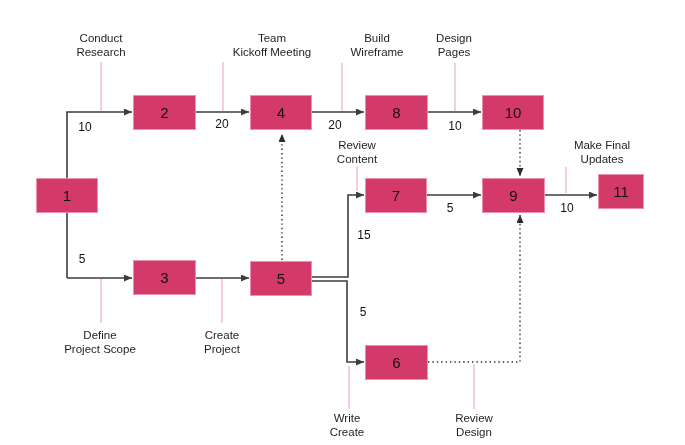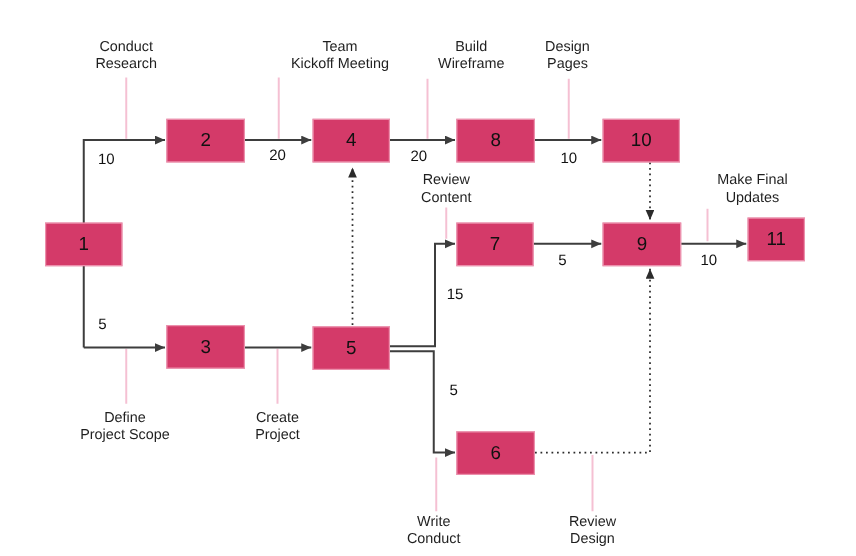--- a/index.html
+++ b/index.html
@@ -135,17 +135,17 @@
 Pages</div>
       <div class="activity-label" style="left: 357px; top: 152px;">Review
 Content</div>
       <div class="activity-label" style="left: 570px; top: 152px; margin-left: 32px;">Make Final
 Updates</div>
       <div class="activity-label" style="left: 100px; top: 342px;">Define
 Project Scope</div>
       <div class="activity-label" style="left: 222px; top: 342px;">Create
 Project</div>
       <div class="activity-label" style="left: 347px; top: 425px;">Write
-Conduct</div>
+Create</div>
       <div class="activity-label" style="left: 474px; top: 425px;">Review
 Design</div>
     </div>
 </div>
 
 </body></html>

